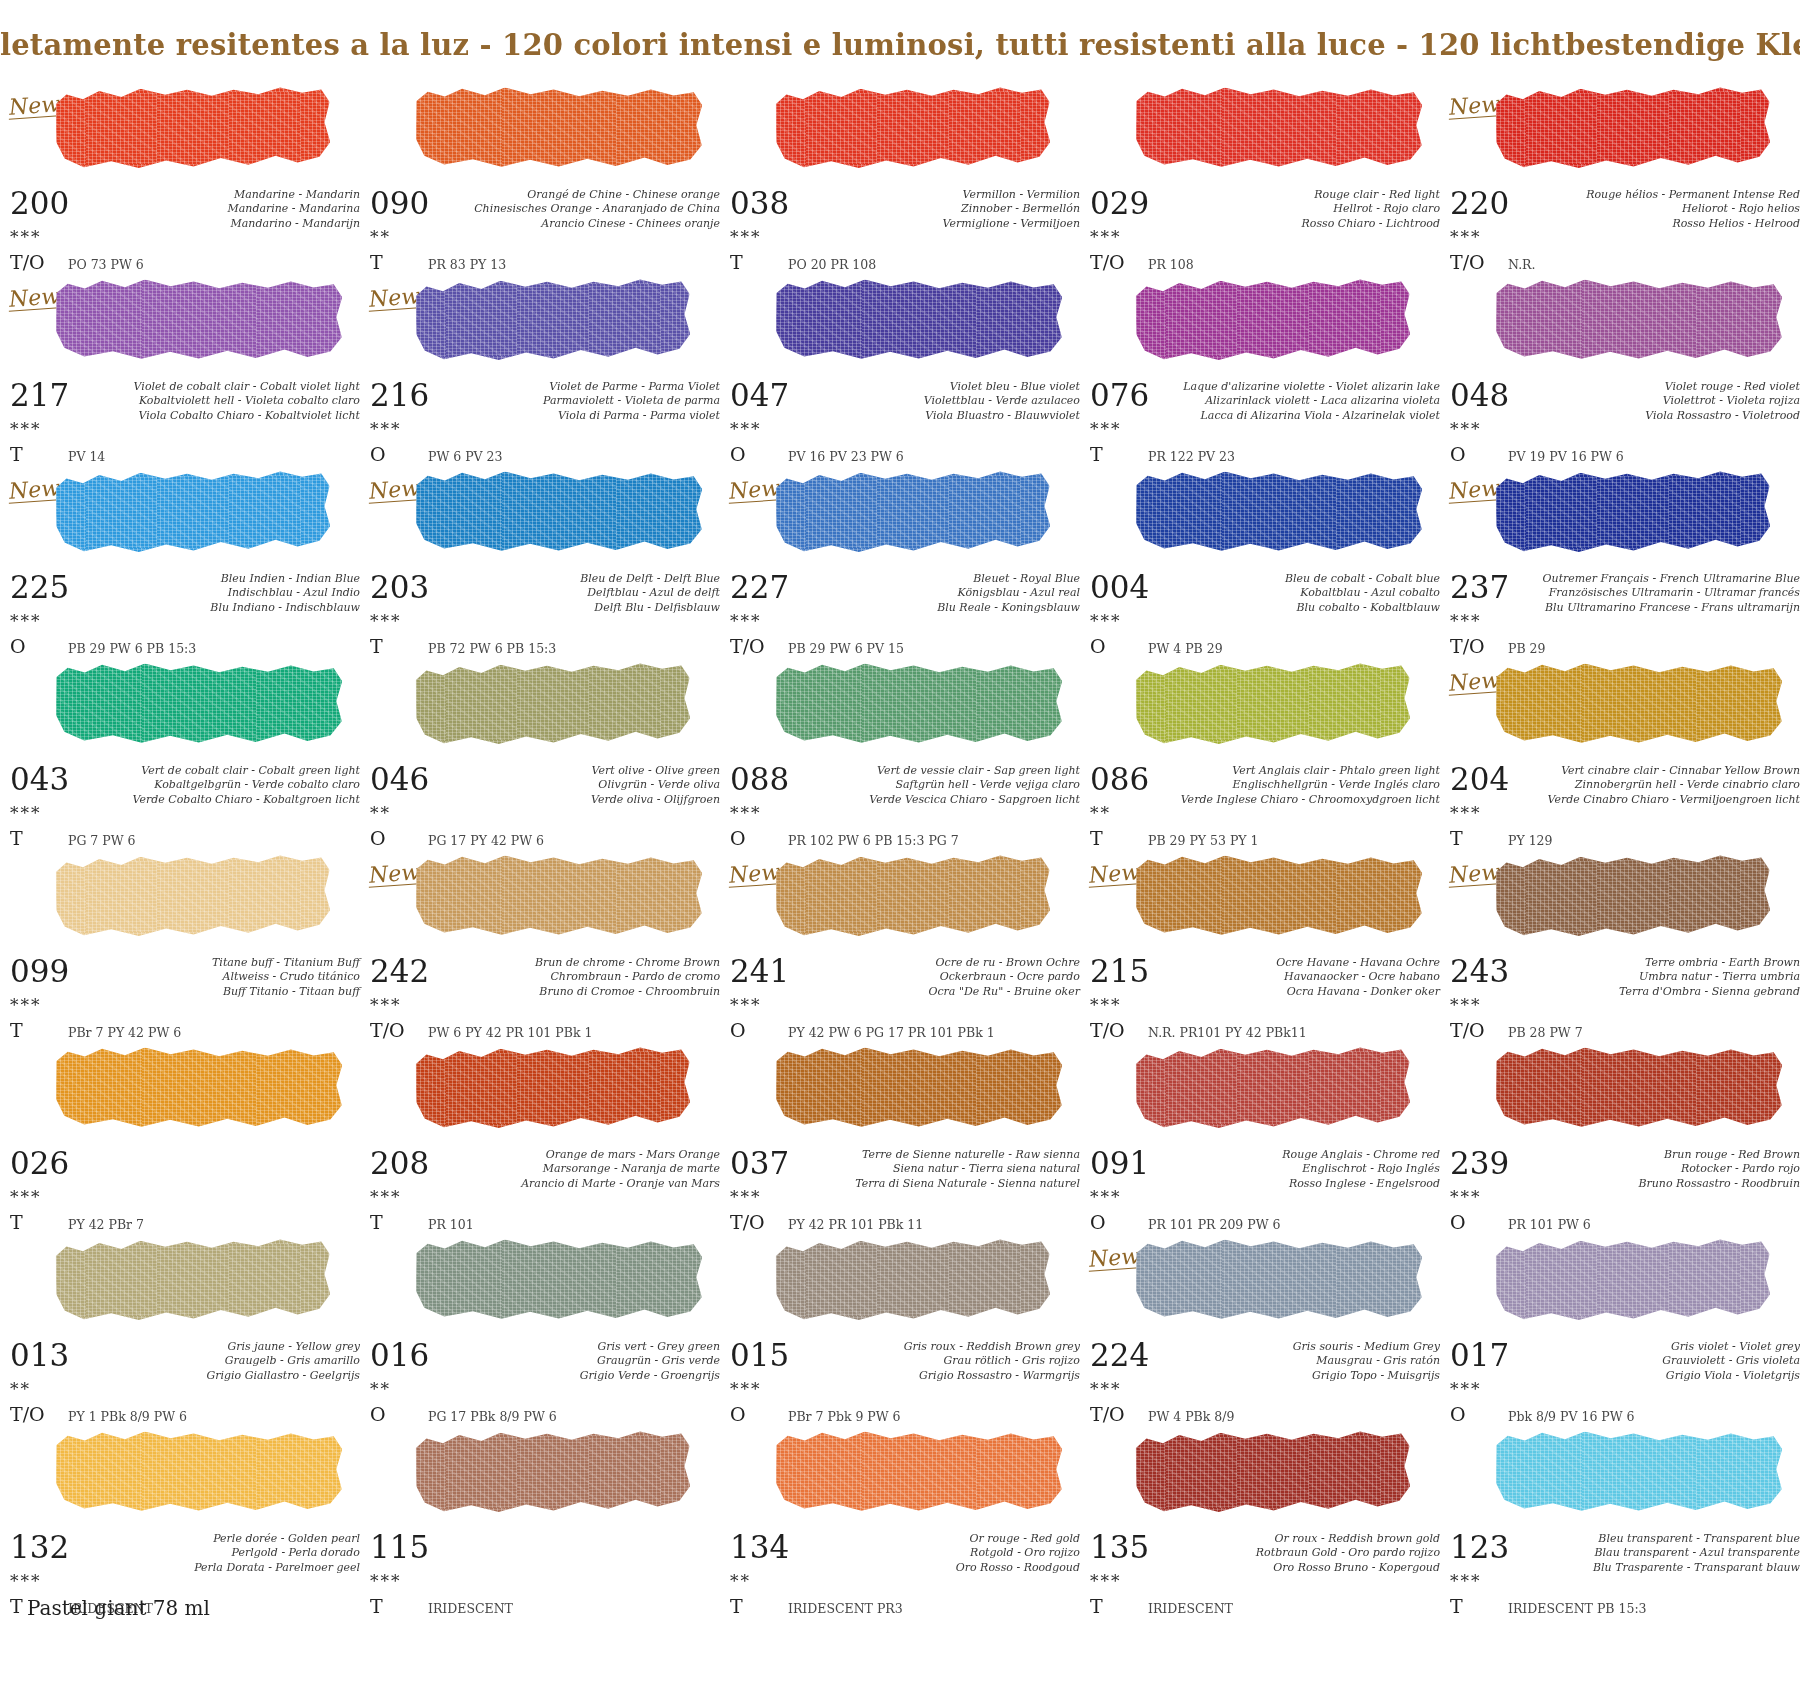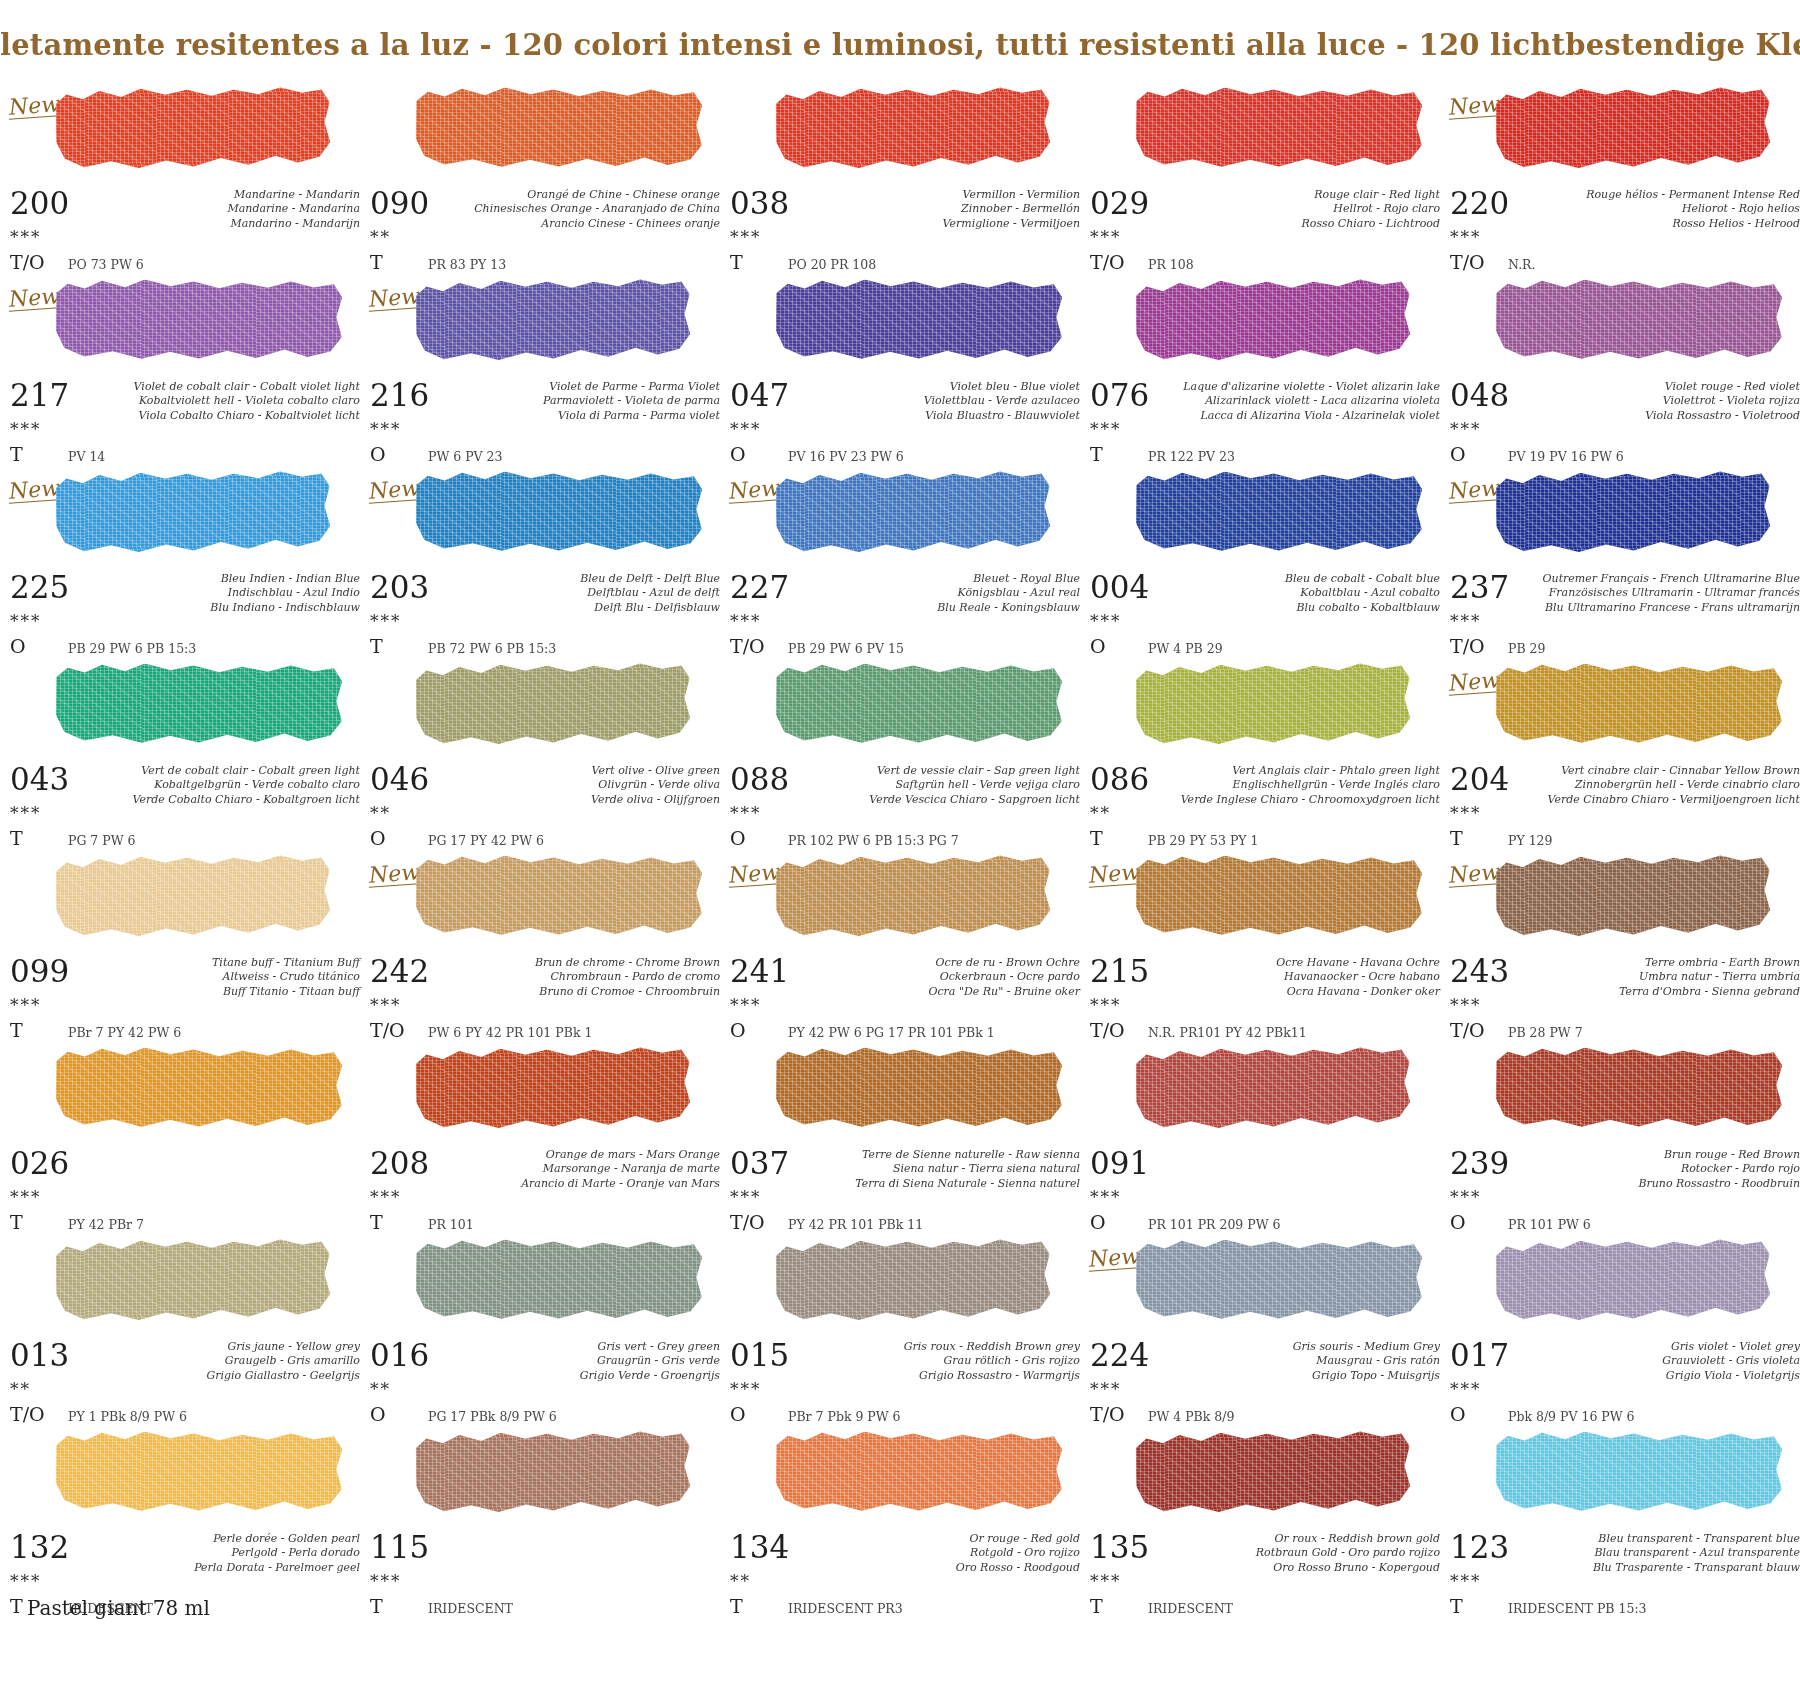--- a/index.html
+++ b/index.html
@@ -660,20 +660,25 @@
   <div class="cell">
 
     <div class="swatch-area">
       <div class="swatch" style="background-color: rgb(181, 66, 58);"></div>
     </div>
     <div class="info">
       <div>
         <div class="code">091</div>
         <div class="stars">***</div>
       </div>
+      <div class="names">
+        <div>Rouge Anglais - Chrome red</div>
+        <div>Englischrot - Rojo Inglés</div>
+        <div>Rosso Inglese - Engelsrood</div>
+      </div>
     </div>
     <div class="pigrow">
       <div class="type">O</div>
       <div class="pig">PR 101 PR 209 PW 6</div>
     </div>
   </div>
 
   <div class="cell">
 
     <div class="swatch-area">

